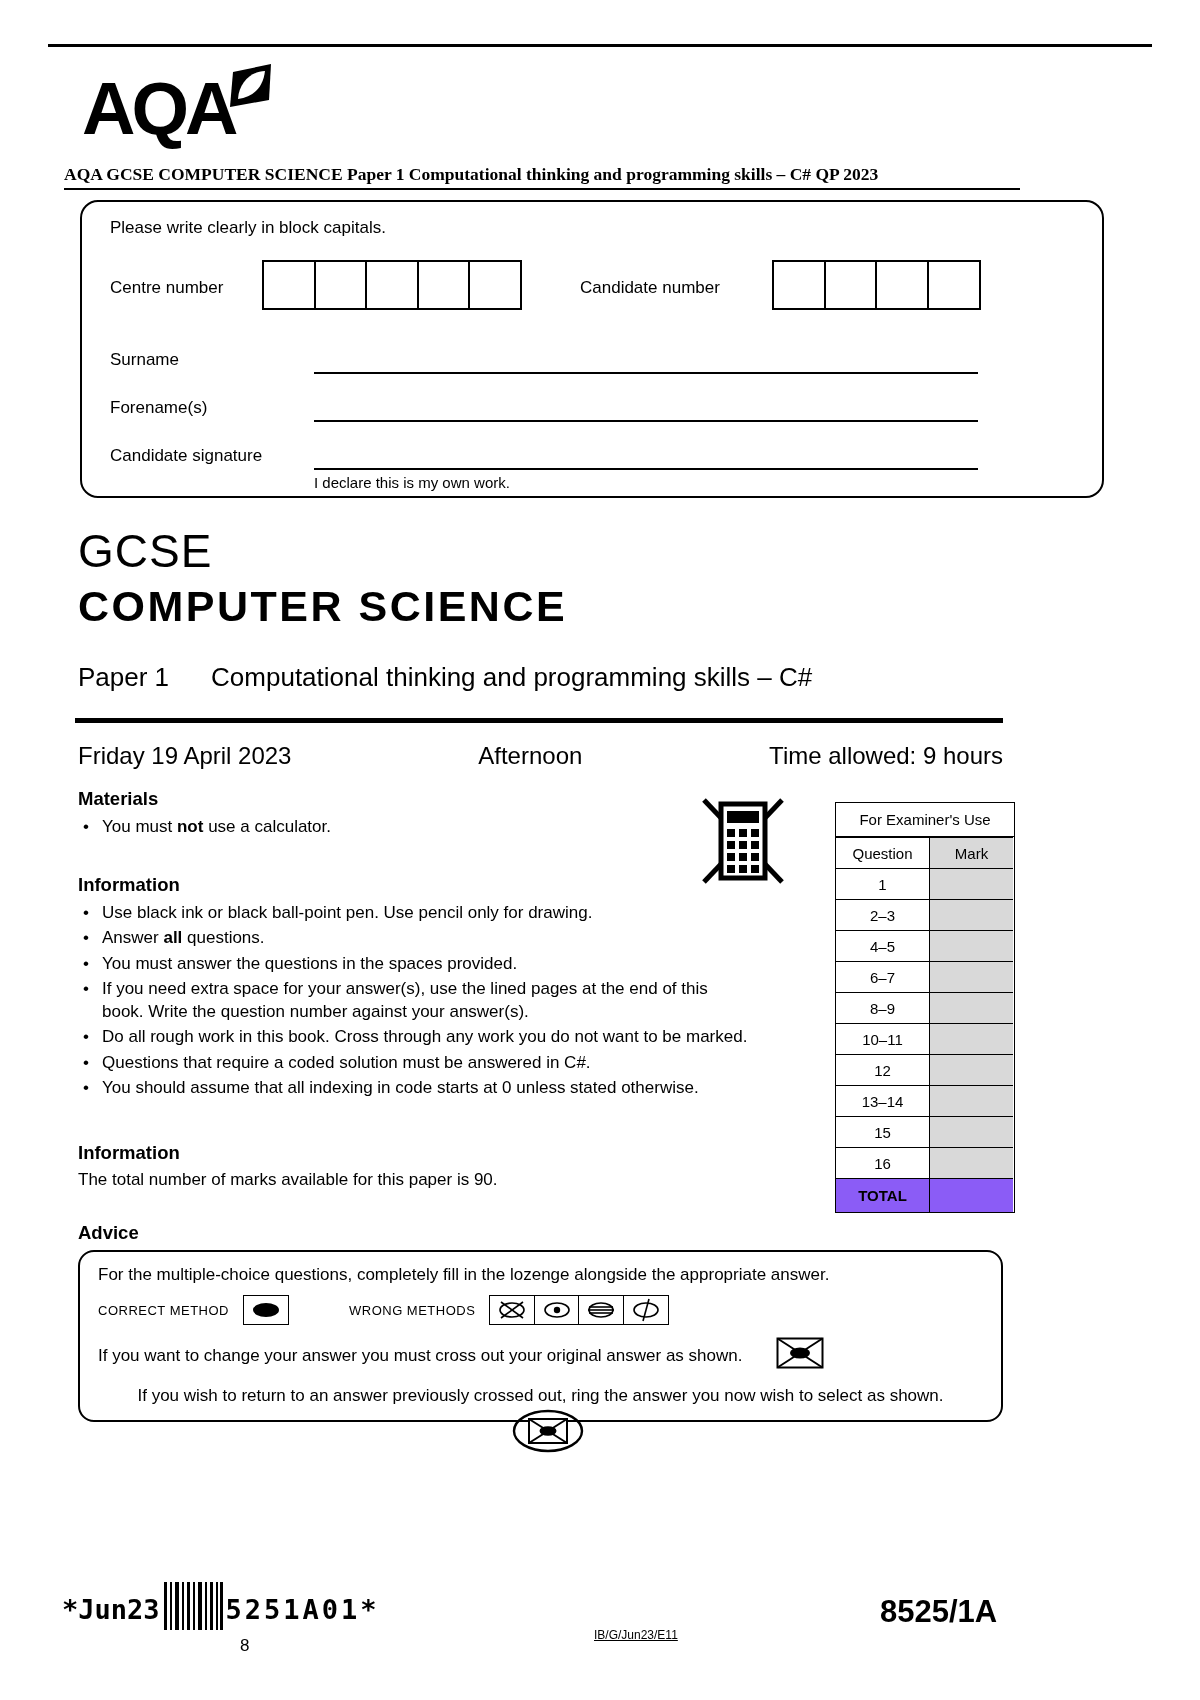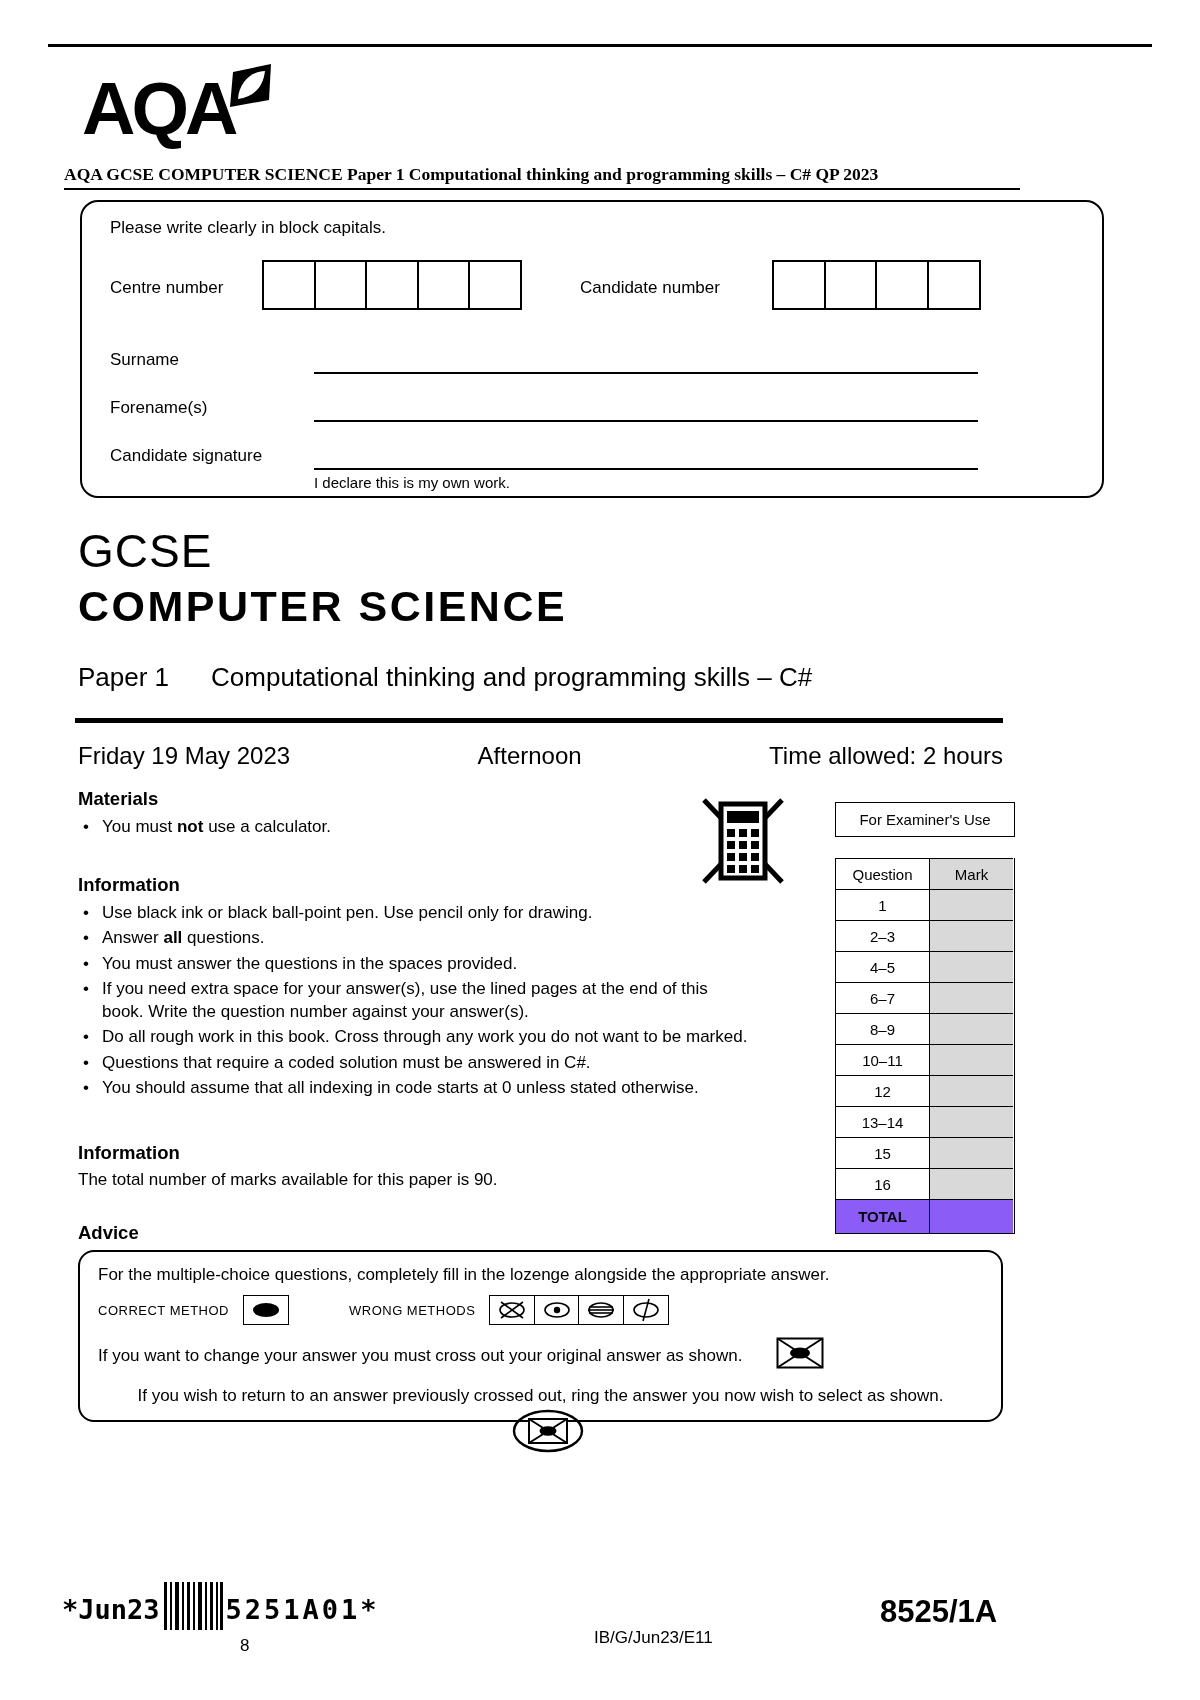--- a/index.html
+++ b/index.html
@@ -41,21 +41,21 @@
 
   .materials-sect { top:788px; left:78px; width:620px; }
   .instructions-sect { top:874px; left:78px; width:688px; }
   .instructions-sect .t { max-width:648px; }
   .information-sect { top:1142px; left:78px; width:700px; }
   .advice-head { top:1222px; left:78px; }
 
   .nocalc { top:792px; left:700px; }
 
   .exam-table { top:802px; left:835px; width:180px; font-size:15px; }
-  .exam-title { border:1.5px solid #000; height:35px; display:flex; align-items:center; justify-content:center; margin-bottom:21px; }
+  .exam-title { border:1.5px solid #000; height:35px; display:flex; align-items:center; justify-content:center; margin-bottom:0; }
   .exam-grid { display:grid; grid-template-columns:94px 84px; border-right:1.5px solid #000; border-bottom:1.5px solid #000; }
   .ec { border-left:1.5px solid #000; border-top:1.5px solid #000; height:31px;
         display:flex; align-items:center; justify-content:center; background:#fff; }
   .em { background:#d9d9d9; }
   .ec.total { font-weight:bold; background:#8b5cf6; height:34px; }
 
   .advice-box { top:1250px; left:78px; width:925px; height:172px; border:2px solid #000; border-radius:16px; padding:13px 18px; font-size:17px; }
   .methods-row { display:flex; align-items:center; margin-top:10px; }
   .mlabel { font-size:13px; letter-spacing:0.5px; }
   .mbox { width:46px; height:30px; border:1.6px solid #000; background:#fff; display:flex; align-items:center; justify-content:center; }
@@ -63,21 +63,21 @@
   .wrongrow .mbox { margin-left:-1.6px; }
   .wrongrow .mbox:first-child { margin-left:0; }
   .change-line { display:flex; align-items:center; margin-top:12px; gap:34px; }
   .return-line { margin-top:10px; line-height:1.45;text-align:center; }
   .return-line svg { vertical-align:middle; margin-left:14px; }
 
   .footer-left { top:1582px; left:62px; display:flex; align-items:center; font-family:"DejaVu Sans Mono", monospace; font-weight:bold; font-size:27px; }
   .footer-left .bc { margin:0 2px; }
   .footer-left .sfx { letter-spacing:3px; }
   .page-num { top:1636px; left:240px; font-size:17px; }
-  .print-code { top:1628px; left:594px; font-size:17px; }
+  .print-code { top:1628px; left:594px; font-size:12px;text-decoration:underline; }
   .paper-ref { top:1594px; left:880px; font-size:31px; font-weight:bold; }
 </style>
 </head>
 <body>
 
 <div class="page">
 
   <div class="abs top-rule"></div>
 
   <div class="abs logo">
@@ -126,23 +126,23 @@
   <div class="abs qual">GCSE</div>
   <div class="abs subj">COMPUTER SCIENCE</div>
 
   <div class="abs paper-line">
     <span class="pl">Paper 1</span><span>Computational thinking and programming skills – C#</span>
   </div>
 
   <div class="abs thick-rule"></div>
 
   <div class="abs date-row">
-    <span>Friday 19 May 2023</span>
+    <span>Friday 19 April 2023</span>
     <span>Afternoon</span>
-    <span>Time allowed: 2 hours</span>
+    <span>Time allowed: 9 hours</span>
   </div>
 
   <div class="abs sect materials-sect">
     <div class="sh">Materials</div>
     <div class="bl">
       <span class="d"></span>
       <span class="t"><span>You must </span><span class="b">not</span><span> use a calculator.</span></span>
     </div>
   </div>
 

